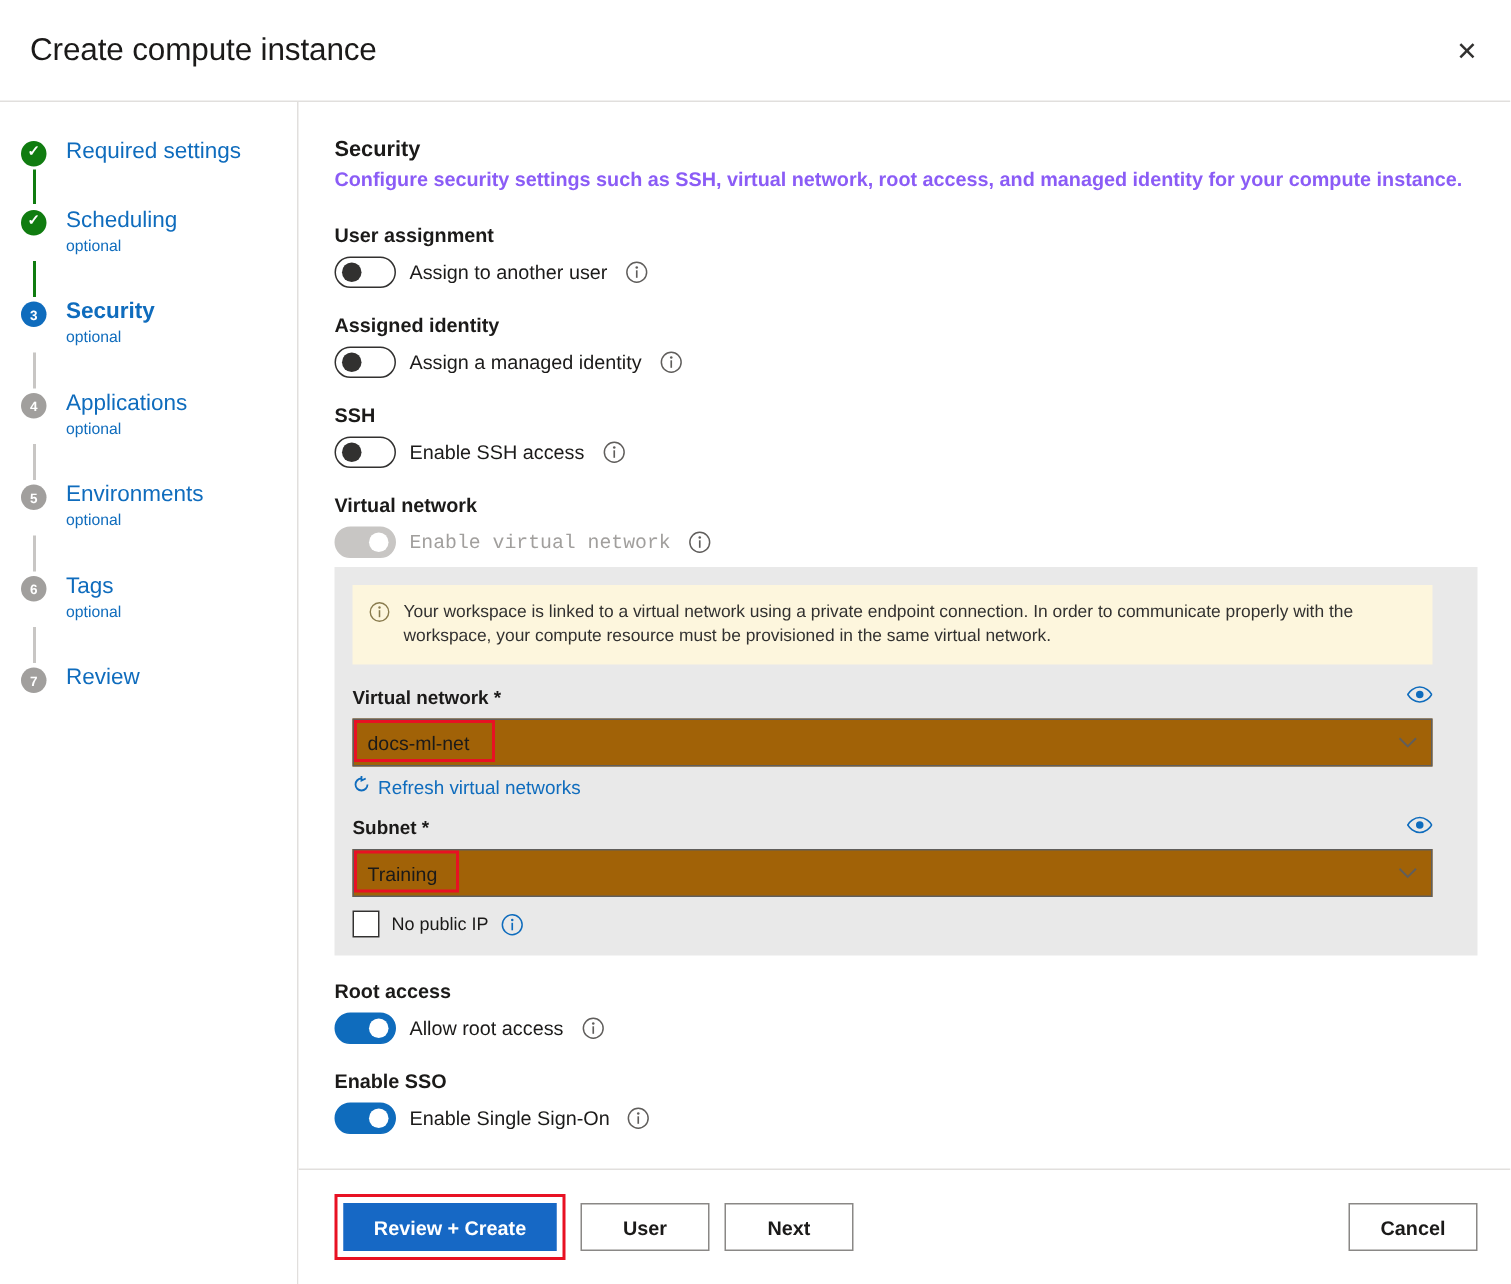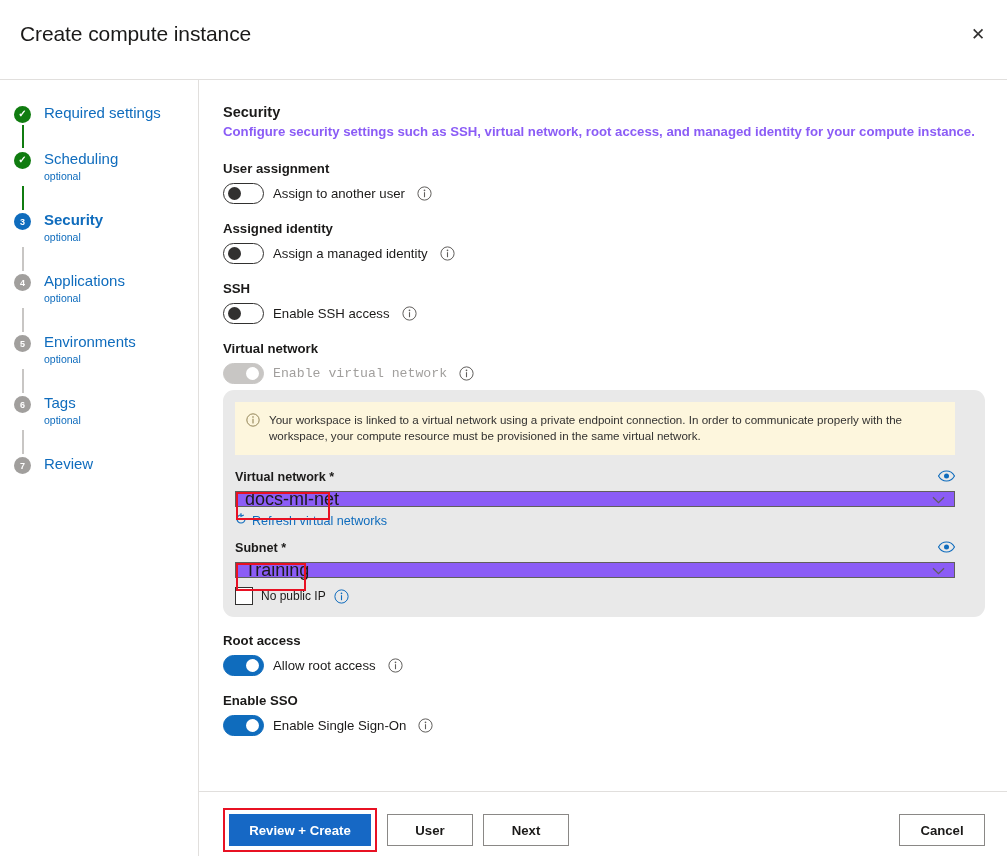--- a/index.html
+++ b/index.html
@@ -8,21 +8,21 @@
     width: 1007px; height: 856px;
     background: #ffffff;
     font-family: "Liberation Sans", sans-serif;
     color: #1b1a19;
     overflow: hidden;
   }
 
   
   .header {
     position: relative;
-    height: 80px;
+    height: 68px;
     border-bottom: 1px solid #e1dfdd;
     background: #ffffff;
   }
   .dialog-title {
     position: absolute;
     left: 20px; top: 22px;
     font-size: 21px;
     font-weight: 400;
     color: #1b1a19;
     letter-spacing: -0.1px;
@@ -175,21 +175,20 @@
     cursor: pointer;
   }
   .info-icon svg { display: block; }
 
   
   .vnet-panel {
     background: #e9e9e9;
     padding: 12px 30px 12px 12px;
     margin-top: 3px;
     margin-bottom: 16px;
-    border-radius: 11px;
   }
   .banner {
     background: #fdf6dd;
     display: flex;
     gap: 9px;
     padding: 10px 12px 11px 11px;
     margin-bottom: 13px;
   }
   .banner-icon { flex: none; margin-top: 1px; }
   .banner-text {
@@ -206,27 +205,27 @@
   }
   .req-label {
     font-size: 12.6px;
     font-weight: 600;
     color: #1b1a19;
   }
   .eye-icon { cursor: pointer; display: block; }
 
   .select-wrap { position: relative; }
   .select-box {
-    height: 16px;
-    background: #8b5cf6;
+    height: 32px;
+    background: #a16207;
     border: 1px solid #605e5c;
     display: flex;
     align-items: center;
     padding: 0 32px 0 9px;
-    font-size: 18px;
+    font-size: 13px;
     color: #1b1a19;
     cursor: pointer;
   }
   .chevron {
     position: absolute;
     right: 10px; top: 50%;
     transform: translateY(-50%);
     pointer-events: none;
   }
   .redbox {

